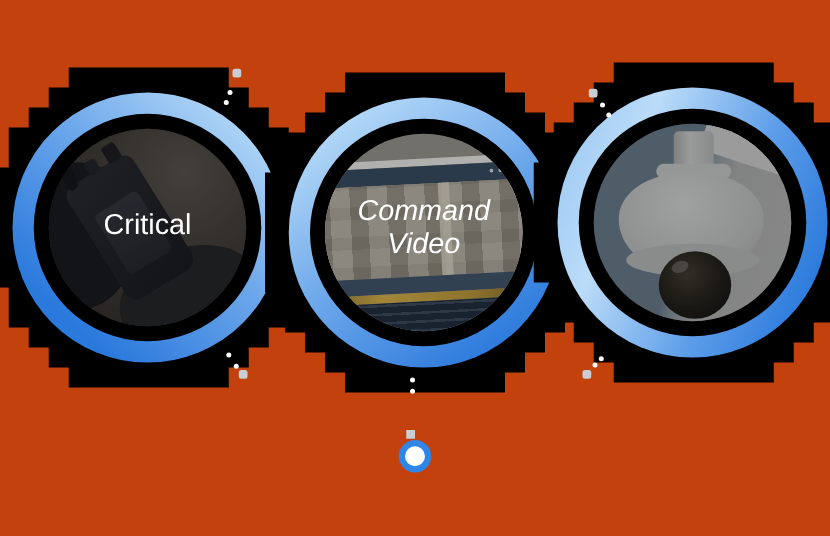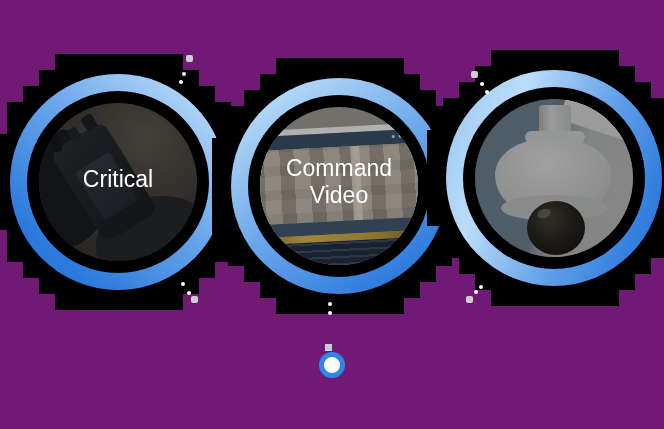--- a/index.html
+++ b/index.html
@@ -1,20 +1,20 @@
 <!DOCTYPE html>
 <html style="--ring-light: #b9dcf8; --ring-dark: #2a79dc; --icon-blue: #2f86e9; --dot-gray: #c9ced4; --dot-white: #ffffff;"><head>
 <meta charset="utf-8">
 <style>
   html,body{margin:0;padding:0;background:#fff;}
-  .stage{position:relative;width:664px;height:429px;overflow:hidden;background:#701a75;
+  .stage{position:relative;width:664px;height:429px;overflow:hidden;background:#c2410c;
          font-family:"Liberation Sans",sans-serif;}
   .group{position:absolute;width:280px;height:280px;}
   .g1{left:-22px;top:42px;}
-  .g2{left:199px;top:46px;}
+  .g2{left:199px;top:46px;font-style:italic;}
   .g3{left:414px;top:38px;}
   .halo{position:absolute;left:0;top:0;width:280px;height:280px;}
   .halo path{fill:#000;}
   .ring{position:absolute;left:32px;top:32px;width:216px;height:216px;border-radius:50%;}
   .g1 .ring{background:linear-gradient(222deg,var(--ring-light) 8%,#6ba6ea 45%,var(--ring-dark) 82%);}
   .g2 .ring{background:linear-gradient(145deg,var(--ring-light) 10%,#6ba6ea 50%,var(--ring-dark) 88%);}
   .g3 .ring{background:linear-gradient(112deg,#9cc9f3 5%,#bcdcf8 28%,#5d9de8 62%,var(--ring-dark) 90%);}
   .inner{position:absolute;left:49px;top:49px;width:182px;height:182px;border-radius:50%;background:#000;}
   .photo{position:absolute;left:61px;top:61px;width:158px;height:158px;border-radius:50%;overflow:hidden;}
   .label{position:absolute;left:50%;top:50%;transform:translate(-50%,-58%);width:210px;

